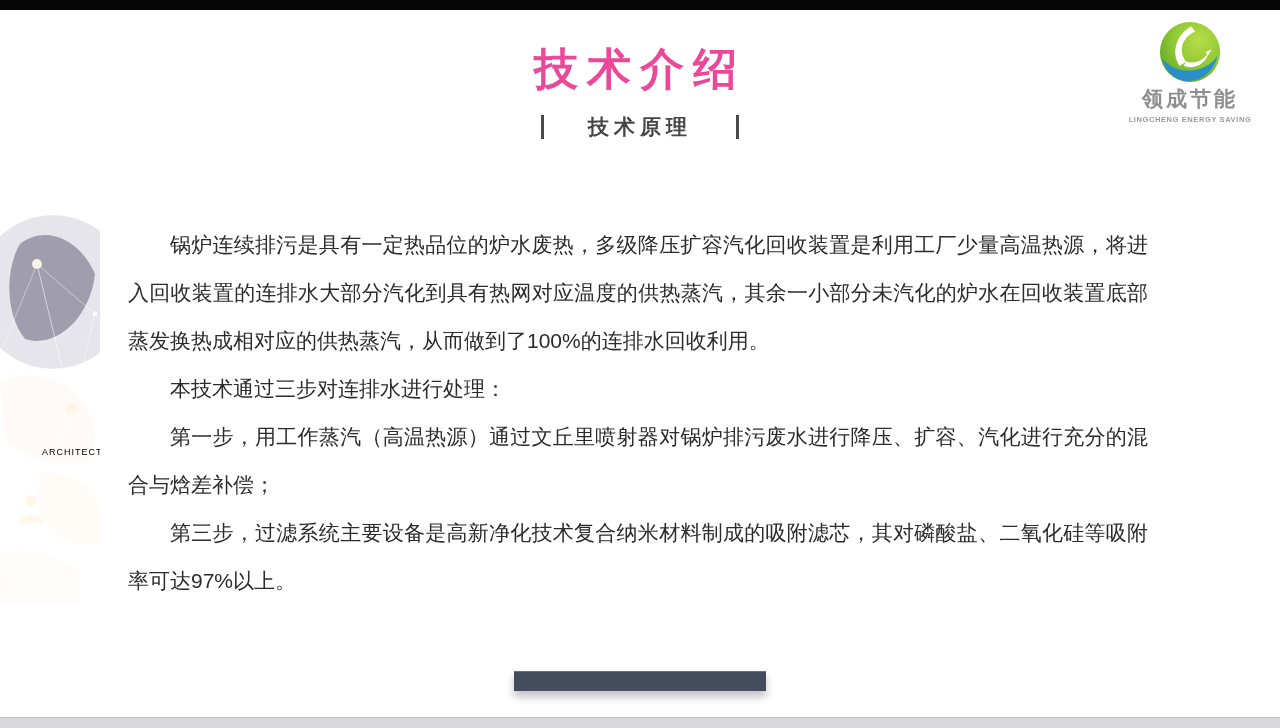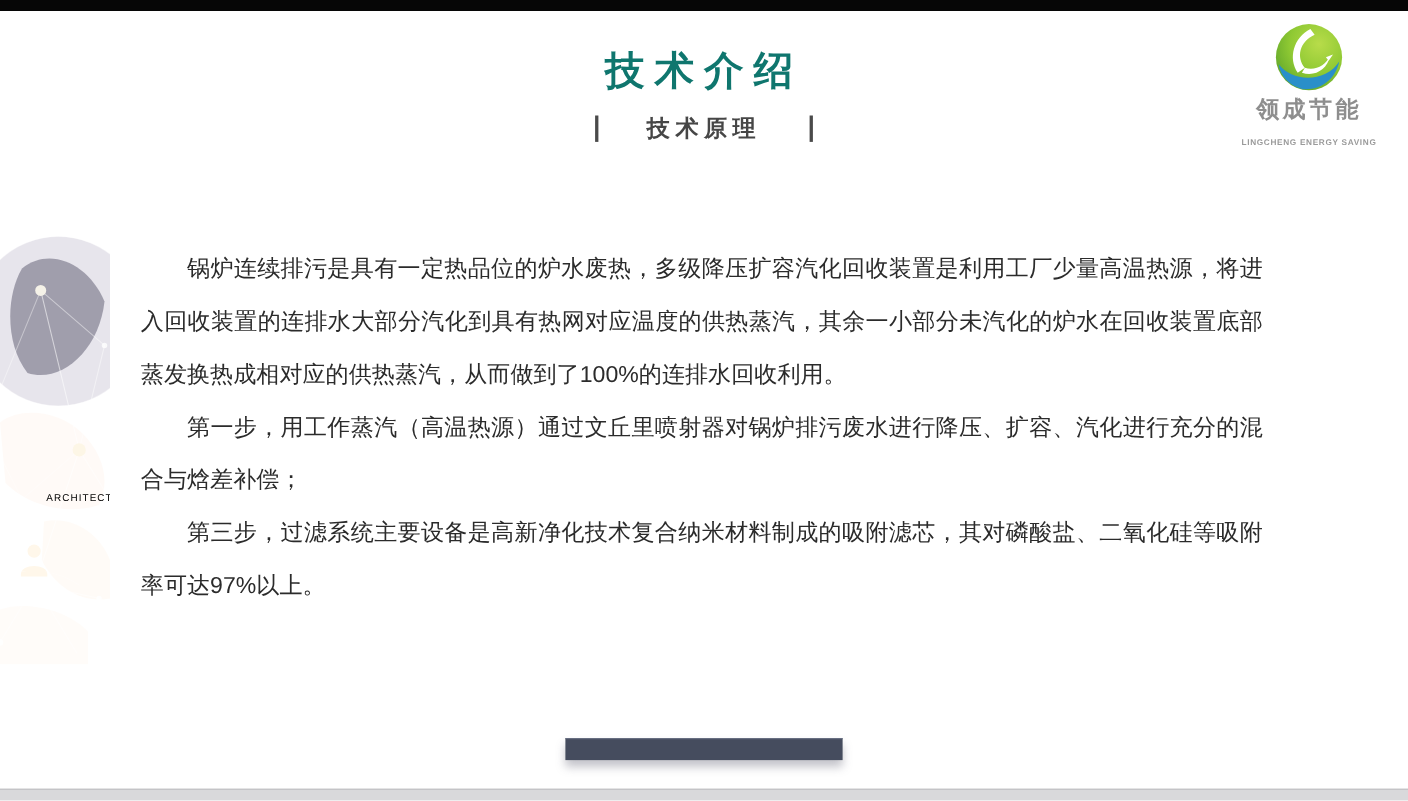--- a/index.html
+++ b/index.html
@@ -4,29 +4,29 @@
 <style>
   * { margin:0; padding:0; box-sizing:border-box; }
   html,body { width:1280px; height:728px; }
   body { font-family:"Liberation Sans","DejaVu Sans",sans-serif; background:#ffffff; overflow:hidden; }
   .slide { position:relative; width:1280px; height:728px; background:#ffffff; overflow:hidden; }
 
   .top-bar { position:absolute; top:0; left:0; width:1280px; height:10px; background:#060606; }
   .bottom-strip { position:absolute; bottom:0; left:0; width:1280px; height:11px; background:#d9d9db; border-top:1px solid #bfbfc3; }
 
   header { position:absolute; top:40px; left:0; width:1280px; text-align:center; }
-  .title { font-family:Liberation Sans, sans-serif; font-size:36px; font-weight:700; color:#0f766e; letter-spacing:9px; }
+  .title { font-family:Liberation Sans, sans-serif; font-size:44px; font-weight:700; color:#ec4899; letter-spacing:9px; }
   .subtitle-row { margin-top:14px; display:flex; justify-content:center; align-items:center; gap:44px; }
   .vbar { display:inline-block; width:3px; height:24px; background:#4a4a4a; }
   .subtitle { font-size:21px; font-weight:700; color:#464646; letter-spacing:5px; }
 
   .logo { position:absolute; top:20px; left:1120px; width:140px; text-align:center; }
   .logo svg { display:block; margin:0 auto; }
   .logo-cn { margin-top:1px; font-size:21px; font-weight:700; color:#8e8e8e; letter-spacing:3px; }
-  .logo-en { margin-top:12px; font-size:7.5px; font-weight:700; color:#9a9a9a; letter-spacing:0.6px; }
+  .logo-en { margin-top:2px; font-size:7.5px; font-weight:700; color:#9a9a9a; letter-spacing:0.6px; }
 
   .side-strip { position:absolute; top:154px; left:0; width:100px; height:450px; overflow:hidden;
     background:linear-gradient(180deg,#141627 0%,#20223а 0%,#1c1e30 14%,#2a2840 30%,#4a3c53 42%,#8a5e63 55%,#c07e67 66%,#e2976c 78%,#f0ac79 88%,#f8c68f 100%); }
   .side-strip svg { position:absolute; top:0; left:0; }
   .w-arch { top:293px; left:42px; font-size:9px; letter-spacing:1px; position:absolute; }
   .w-ion { top:379px; left:2px; font-size:15px; letter-spacing:2px; color:rgba(255,255,255,0.8); position:absolute; }
 
   .body-text { position:absolute; top:221px; left:128px; width:1020px; color:#2b2b2b;
     font-size:21px; line-height:48px; text-align:justify; }
   .body-text p { text-indent:2em; margin:0; }
@@ -102,20 +102,21 @@
       <circle cx="30" cy="440" r="55" fill="none" stroke="rgba(255,255,255,0.35)" stroke-width="1" stroke-dasharray="26 14"></circle>
       <circle cx="30" cy="440" r="75" fill="none" stroke="rgba(255,255,255,0.25)" stroke-width="1" stroke-dasharray="34 18"></circle>
     </svg>
     <span class="w-arch">ARCHITECTURE</span>
     <span class="w-ion">ION</span>
 
   </aside>
 
   <main class="body-text">
     <p>锅炉连续排污是具有一定热品位的炉水废热，多级降压扩容汽化回收装置是利用工厂少量高温热源，将进入回收装置的连排水大部分汽化到具有热网对应温度的供热蒸汽，其余一小部分未汽化的炉水在回收装置底部蒸发换热成相对应的供热蒸汽，从而做到了100%的连排水回收利用。</p>
+    <p>本技术通过三步对连排水进行处理：</p>
     <p>第一步，用工作蒸汽（高温热源）通过文丘里喷射器对锅炉排污废水进行降压、扩容、汽化进行充分的混合与焓差补偿；</p>
     <p>第三步，过滤系统主要设备是高新净化技术复合纳米材料制成的吸附滤芯，其对磷酸盐、二氧化硅等吸附率可达97%以上。</p>
   </main>
 
   <div class="slate-bar"></div>
 
   <div class="bottom-strip"></div>
 
 </div>
 

